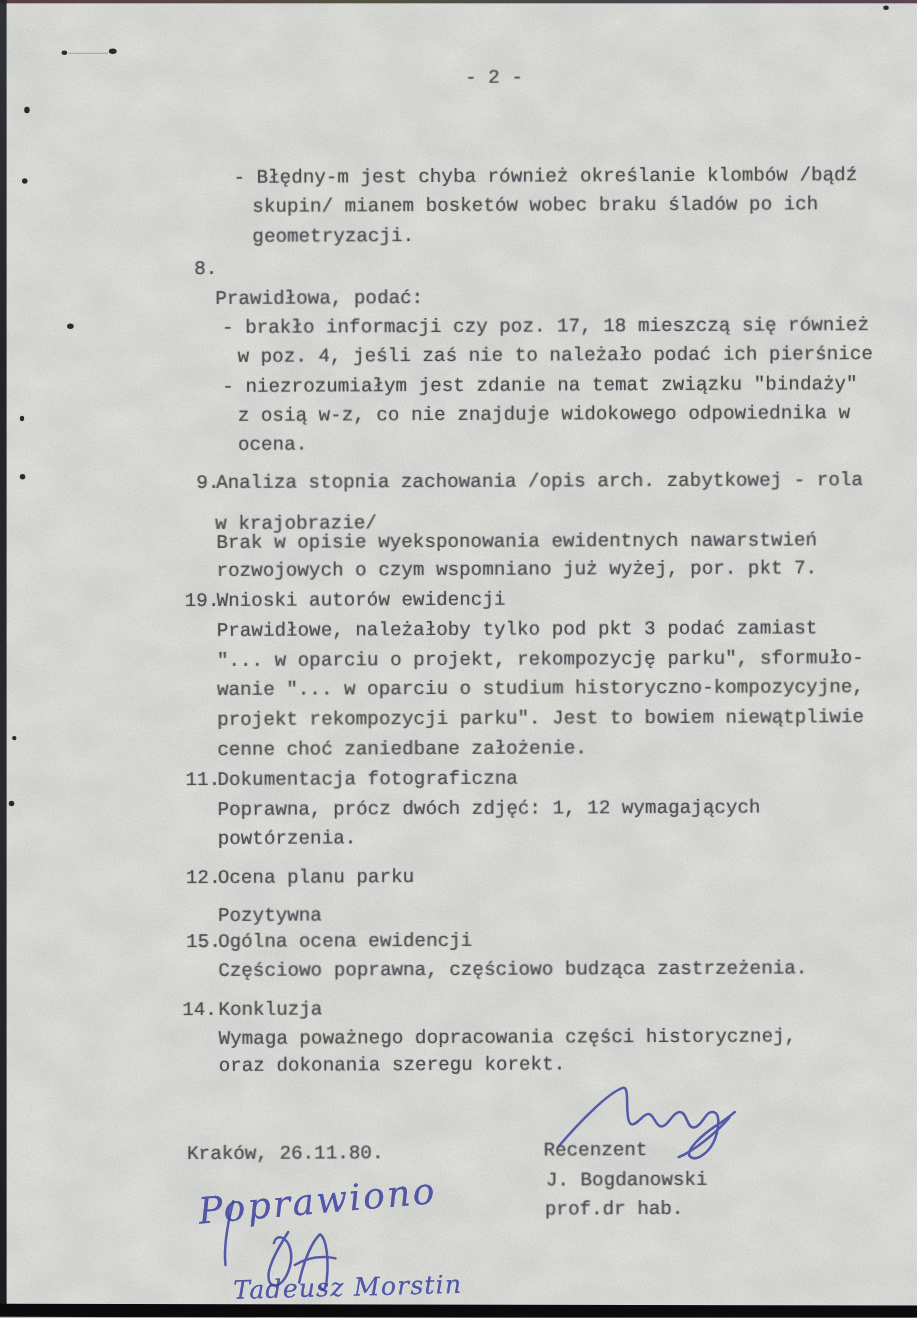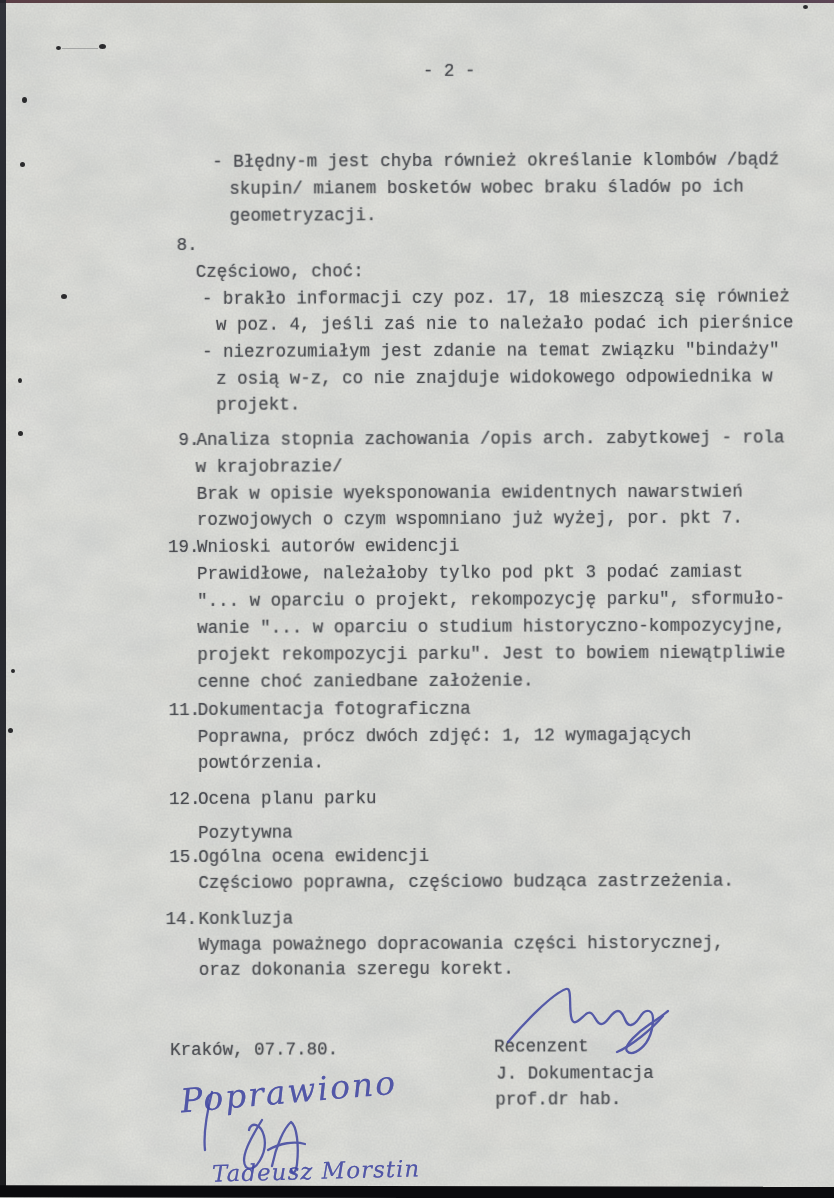--- a/index.html
+++ b/index.html
@@ -74,30 +74,30 @@
   <span class="speck" style="left:803px;top:5px;width:5px;height:4px"></span>
 
   <div class="typed">
     <div class="tline pnum" style="left:425px;top:62px">- 2 -</div>
 
     <div class="tline" style="left:214px;top:152px">- Błędny-m jest chyba również określanie klombów /bądź</div>
     <div class="tline" style="left:231px;top:179px">skupin/ mianem bosketów wobec braku śladów po ich</div>
     <div class="tline" style="left:231px;top:206px">geometryzacji.</div>
 
     <div class="tline" style="left:178px;top:235px">8.</div>
-    <div class="tline" style="left:197px;top:262px">Częściowo, choć:</div>
+    <div class="tline" style="left:197px;top:262px">Prawidłowa, podać:</div>
     <div class="tline" style="left:203px;top:289px">- brakło informacji czy poz. 17, 18 mieszczą się również</div>
     <div class="tline" style="left:217px;top:315px">w poz. 4, jeśli zaś nie to należało podać ich pierśnice</div>
     <div class="tline" style="left:203px;top:342px">- niezrozumiałym jest zdanie na temat związku "bindaży"</div>
     <div class="tline" style="left:217px;top:369px">z osią w-z, co nie znajduje widokowego odpowiednika w</div>
-    <div class="tline" style="left:217px;top:395px">projekt.</div>
+    <div class="tline" style="left:217px;top:395px">ocena.</div>
 
     <div class="tline" style="left:179px;top:430px">9.</div>
     <div class="tline" style="left:197px;top:430px">Analiza stopnia zachowania /opis arch. zabytkowej - rola</div>
-    <div class="tline" style="left:196px;top:457px">w krajobrazie/</div>
+    <div class="tline" style="left:196px;top:467px">w krajobrazie/</div>
     <div class="tline" style="left:197px;top:484px">Brak w opisie wyeksponowania ewidentnych nawarstwień</div>
     <div class="tline" style="left:197px;top:510px">rozwojowych o czym wspomniano już wyżej, por. pkt 7.</div>
 
     <div class="tline" style="left:168px;top:537px">19.</div>
     <div class="tline" style="left:197px;top:537px">Wnioski autorów ewidencji</div>
     <div class="tline" style="left:197px;top:564px">Prawidłowe, należałoby tylko pod pkt 3 podać zamiast</div>
     <div class="tline" style="left:197px;top:591px">"... w oparciu o projekt, rekompozycję parku", sformuło-</div>
     <div class="tline" style="left:197px;top:618px">wanie "... w oparciu o studium historyczno-kompozycyjne,</div>
     <div class="tline" style="left:197px;top:645px">projekt rekompozycji parku". Jest to bowiem niewątpliwie</div>
     <div class="tline" style="left:197px;top:672px">cenne choć zaniedbane założenie.</div>
@@ -113,23 +113,23 @@
 
     <div class="tline" style="left:168px;top:847px">15.</div>
     <div class="tline" style="left:197px;top:847px">Ogólna ocena ewidencji</div>
     <div class="tline" style="left:197px;top:873px">Częściowo poprawna, częściowo budząca zastrzeżenia.</div>
 
     <div class="tline" style="left:164px;top:909px">14.</div>
     <div class="tline" style="left:197px;top:909px">Konkluzja</div>
     <div class="tline" style="left:197px;top:935px">Wymaga poważnego dopracowania części historycznej,</div>
     <div class="tline" style="left:197px;top:960px">oraz dokonania szeregu korekt.</div>
 
-    <div class="tline" style="left:168px;top:1040px">Kraków, 07.7.80.</div>
+    <div class="tline" style="left:168px;top:1040px">Kraków, 26.11.80.</div>
     <div class="tline" style="left:492px;top:1038px">Recenzent</div>
-    <div class="tline" style="left:494px;top:1065px">J. Dokumentacja</div>
+    <div class="tline" style="left:494px;top:1065px">J. Bogdanowski</div>
     <div class="tline" style="left:493px;top:1091px">prof.dr hab.</div>
   </div>
 
   <svg class="ink" width="834" height="1198">
     <g stroke="#3f45a0" stroke-width="2.3" fill="none" stroke-linecap="round" stroke-linejoin="round" opacity="0.85">
       <path d="M 508 1042 C 525 1022, 552 994, 566 989 C 572 987, 569 1004, 571 1016 C 573 1028, 579 1020, 586 1014 C 594 1008, 595 1024, 601 1024 C 607 1025, 611 1011, 618 1011 C 625 1011, 624 1026, 631 1025 C 639 1024, 641 1009, 649 1011 C 656 1013, 653 1033, 646 1043 C 640 1051, 631 1056, 627 1051 C 623 1046, 638 1032, 650 1024 C 658 1019, 664 1014, 668 1011"></path>
       <path d="M 617 1052 C 631 1046, 651 1030, 663 1016"></path>
       <path d="M 212 1092 C 207 1112, 203 1132, 205 1150"></path>
       <path d="M 262 1120 C 252 1136, 239 1158, 246 1167 C 255 1175, 268 1152, 264 1136 C 261 1124, 251 1121, 249 1130"></path>
       <path d="M 272 1166 C 276 1146, 284 1128, 291 1122 C 297 1126, 299 1146, 297 1164 C 296 1172, 293 1176, 291 1169"></path>

